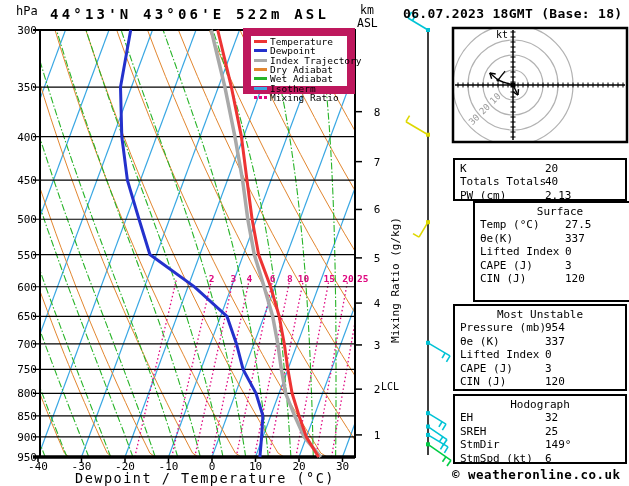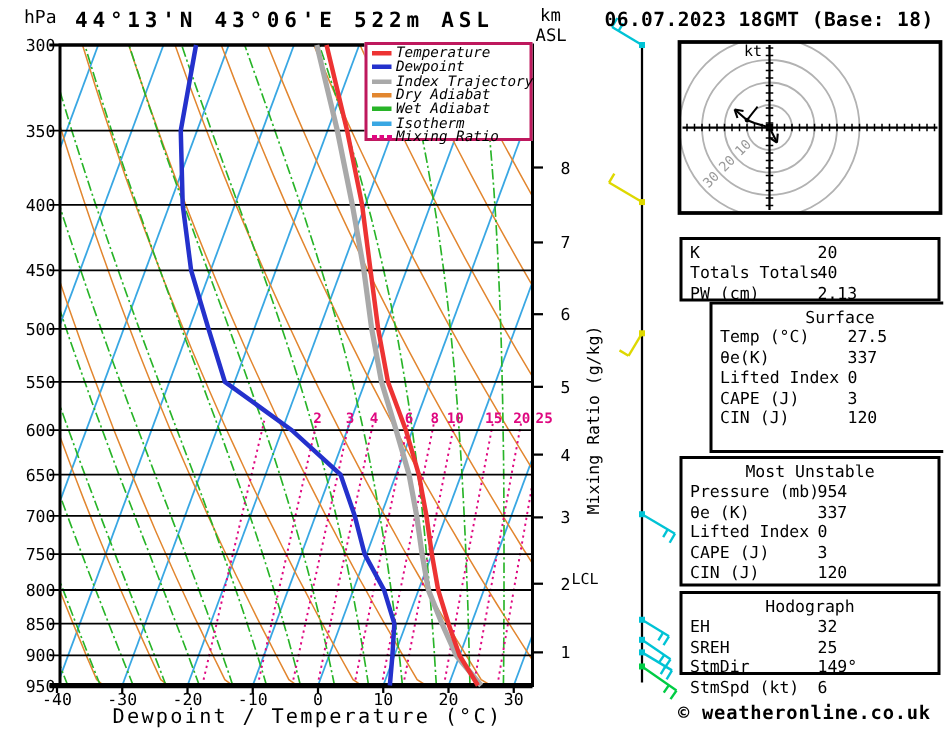--- a/index.html
+++ b/index.html
@@ -9,22 +9,22 @@
   .abs{position:absolute;white-space:nowrap;}
   .title{left:50px;top:6px;font-size:14px;font-weight:bold;letter-spacing:3.2px;}
   .hpa{left:16px;top:4px;font-size:12px;}
   .km{left:360px;top:3px;font-size:11.5px;}
   .asl{left:357px;top:16px;font-size:11.5px;}
   .date{left:403px;top:6px;font-size:13px;font-weight:bold;letter-spacing:0.3px;}
   .xlabel{left:70px;top:470px;width:270px;text-align:center;font-size:13.5px;letter-spacing:1.5px;}
   .lcl{left:381px;top:381px;font-size:10px;text-align:right;}
   .ktlab{left:456px;top:29px;font-size:10px;padding-left:40px;}
   .copyright{left:452px;top:467px;font-size:12.5px;font-weight:bold;letter-spacing:0.5px;}
-  .legend{left:243px;top:28px;width:112px;height:66px;border:2px solid #be185d;background:#fff;
-          z-index:5;padding:1px 0 0 3px;box-sizing:border-box;font-style:italic;}
+  .legend{left:243px;top:28px;width:112px;height:66px;border:8px solid #be185d;background:#fff;
+          z-index:5;padding:1px 0 0 3px;box-sizing:border-box;}
   .legend-row{height:9.3px;display:flex;align-items:center;}
   .legend-swatch{width:13px;height:0;border-top:3px solid #000;margin-right:3px;flex:0 0 13px;}
   .legend-label{font-size:9.5px;line-height:9px;}
   .panel{position:absolute;left:453px;width:174px;border:2px solid #000;background:#fff;
          box-sizing:border-box;padding-top:2px;}
   .panel-title{text-align:center;font-size:11px;height:13.4px;}
   .panel-row{position:relative;height:13.4px;font-size:11px;}
   .panel-row .lbl{position:absolute;left:5px;top:0;}
   .panel-row .val{position:absolute;left:90px;top:0;}
 </style>
@@ -390,21 +390,21 @@
         </div>
         <div class="panel-row">
           <span class="lbl">CAPE (J)</span>
           <span class="val">3</span>
         </div>
         <div class="panel-row">
           <span class="lbl">CIN (J)</span>
           <span class="val">120</span>
         </div>
       </div>
-      <div class="panel" style="top: 394px; height: 56px;">
+      <div class="panel" style="top: 394px; height: 70px;">
         <div class="panel-title">Hodograph</div>
         <div class="panel-row">
           <span class="lbl">EH</span>
           <span class="val">32</span>
         </div>
         <div class="panel-row">
           <span class="lbl">SREH</span>
           <span class="val">25</span>
         </div>
         <div class="panel-row">

